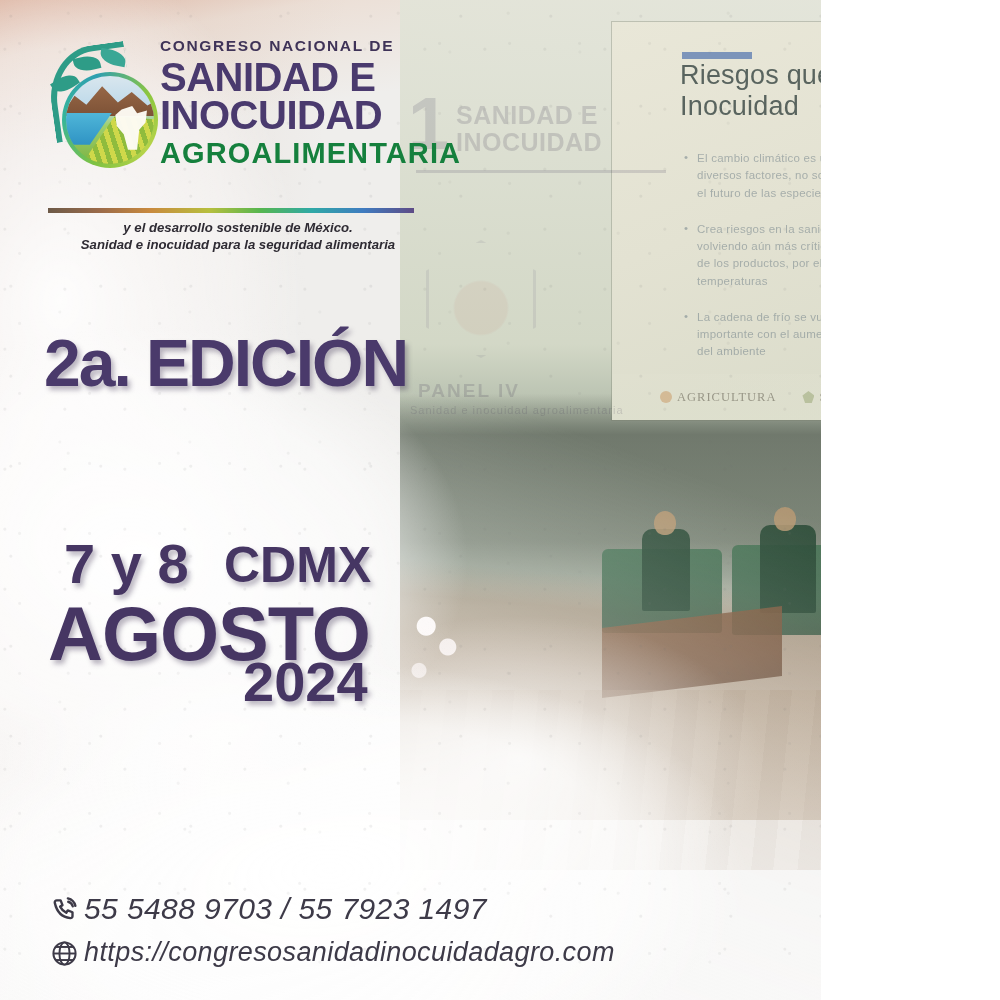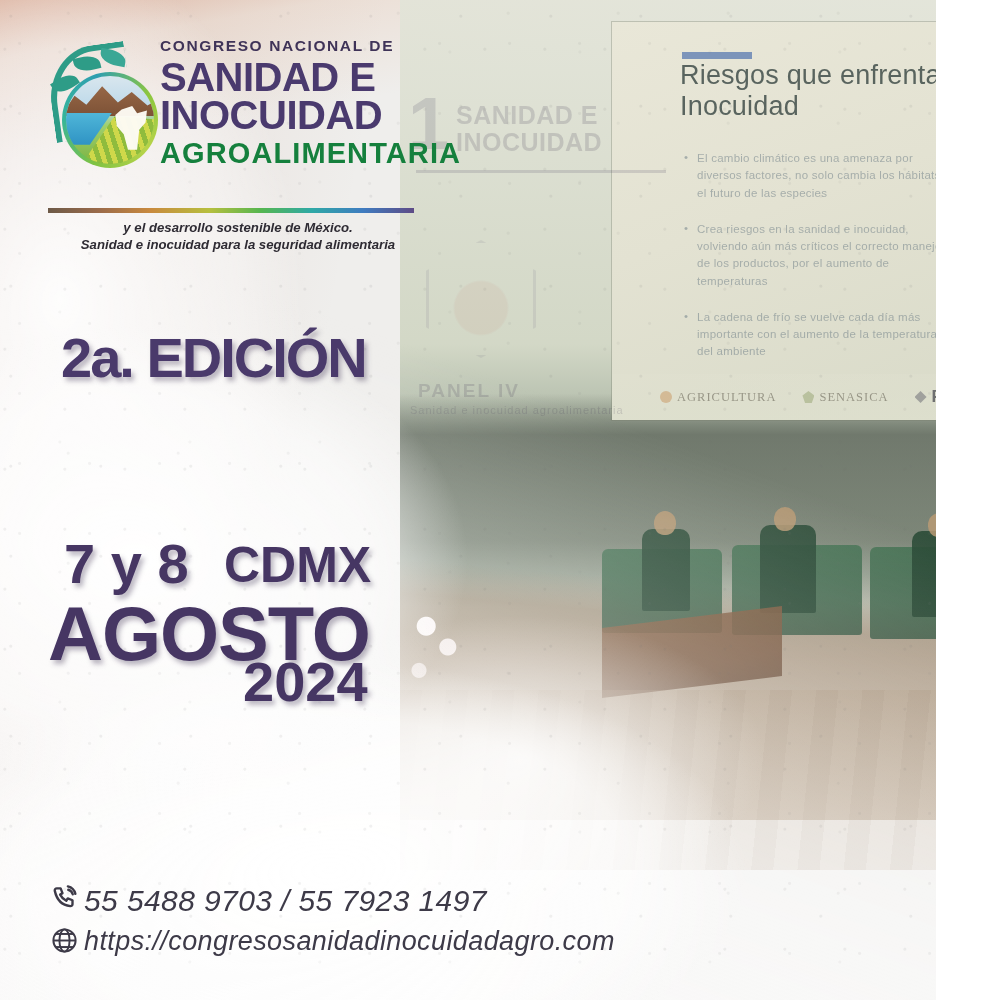--- a/index.html
+++ b/index.html
@@ -2,21 +2,21 @@
 <html><head>
 <meta charset="utf-8">
 <style>
   html, body {
     margin: 0;
     padding: 0;
     background: #ffffff;
   }
   #poster {
     position: relative;
-    width: 936px;
+    width: 821px;
     height: 1000px;
     overflow: hidden;
     font-family: "Liberation Sans", sans-serif;
     background: #efeeec;
     user-select: none;
   }
 
   
   .bg-photo {
     position: absolute;
@@ -336,23 +336,23 @@
     background: linear-gradient(90deg, #6d5a48 0%, #9b6b4a 14%, #c98a3e 28%, #b7bf3e 44%, #56b64f 58%, #2fa9a6 72%, #3f7cc0 86%, #5e4b86 100%);
   }
   .logo-tag {
     position: absolute; left: 16px; top: 181px; width: 348px;
     color: #2e2b33; font-size: 13.2px; font-style: italic; font-weight: bold;
     line-height: 1.32; text-align: center;
   }
 
   
   .edicion {
-    position: absolute; left: 61px; top: 330px;
+    position: absolute; left: 44px; top: 330px;
     color: #4a3a6b;
-    font-size: 56px; font-weight: bold; letter-spacing: -2px; line-height: 1;
+    font-size: 66px; font-weight: bold; letter-spacing: -2px; line-height: 1;
     text-shadow: 3px 4px 5px rgba(60,50,80,0.35);
   }
   .save-banner {
     position: absolute; left: 48px; top: 423px;
     width: 589px; height: 97px;
     background: #544472;
     box-shadow: 4px 5px 9px rgba(60,50,80,0.30);
   }
   .save-banner span {
     position: absolute; left: 44px; top: 14px;
@@ -378,21 +378,21 @@
     text-shadow: 3px 4px 5px rgba(60,50,80,0.35);
   }
   .year {
     position: absolute; left: 243px; top: 654px;
     color: #463663; font-size: 56px; font-weight: bold; line-height: 1;
     text-shadow: 3px 4px 5px rgba(60,50,80,0.35);
   }
 
   
   .contact { position: absolute; left: 44px; top: 884px; }
-  .c-row { display: flex; align-items: flex-start; height: 42px; }
+  .c-row { display: flex; align-items: flex-end; height: 42px; }
   .c-ico { width: 40px; display: flex; align-items: center; justify-content: center; }
   .c-text {
     color: #3d3a48; font-size: 30px; font-style: italic; letter-spacing: .4px;
     font-family: "Liberation Sans", sans-serif;
   }
   .c-text.url { font-size: 27px; }
 </style>
 </head>
 <body>
 

